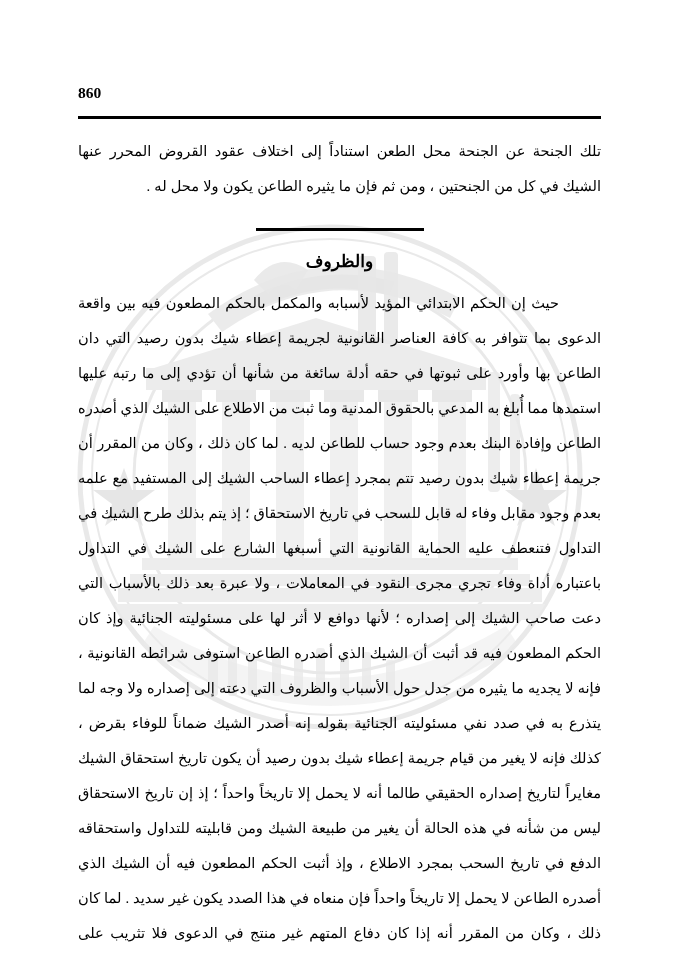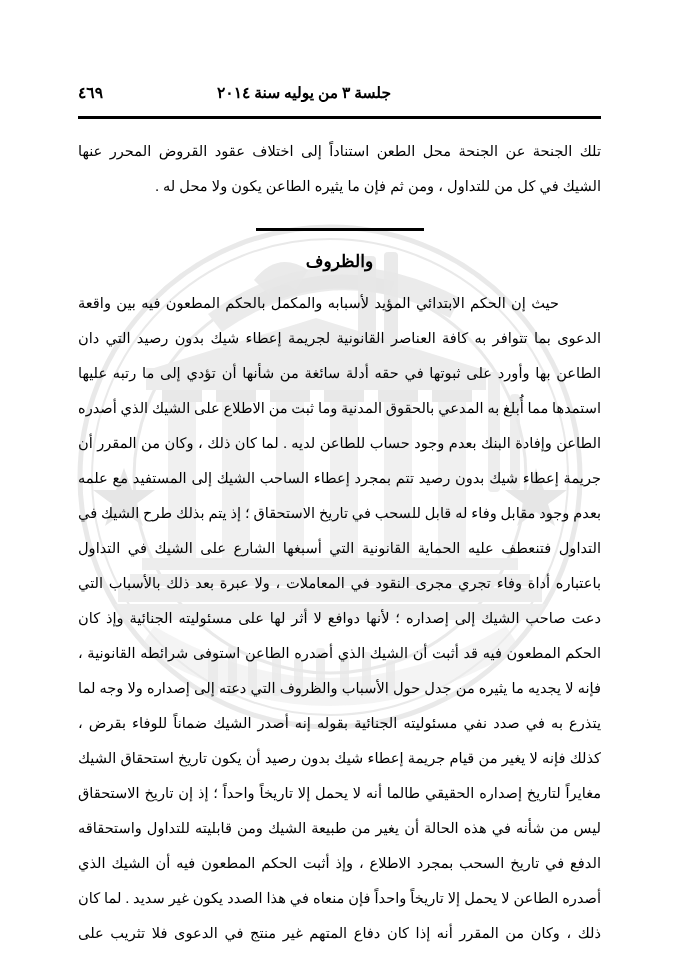--- a/index.html
+++ b/index.html
@@ -210,29 +210,28 @@
           <rect x="430" y="150" width="12" height="120" rx="4"></rect>
           <rect x="452" y="172" width="10" height="96" rx="4"></rect>
         </g>
       </g>
     </svg>
   </div>
 
   <div class="header">
     <div class="header-row">
       <div class="header-spacer"></div>
-      <div class="header-title">جلسة ٣ من يوليه سنة ٢٠١٤</div>
-      <div class="header-pageno">٤٦٩</div>
+      <div class="header-pageno">860</div>
     </div>
   </div>
   <div class="header-rule"></div>
 
   <div class="content">
 
-    <p class="para tail-line">تلك الجنحة عن الجنحة محل الطعن استناداً إلى اختلاف عقود القروض المحرر عنها الشيك في كل من للتداول ، ومن ثم فإن ما يثيره الطاعن يكون ولا محل له .</p>
+    <p class="para tail-line">تلك الجنحة عن الجنحة محل الطعن استناداً إلى اختلاف عقود القروض المحرر عنها الشيك في كل من الجنحتين ، ومن ثم فإن ما يثيره الطاعن يكون ولا محل له .</p>
 
     <div class="divider-wrap">
       <div class="divider"></div>
     </div>
 
     <div class="section-heading">والظروف</div>
 
     <p class="body-para">حيث إن الحكم الابتدائي المؤيد لأسبابه والمكمل بالحكم المطعون فيه بين واقعة الدعوى بما تتوافر به كافة العناصر القانونية لجريمة إعطاء شيك بدون رصيد التي دان الطاعن بها وأورد على ثبوتها في حقه أدلة سائغة من شأنها أن تؤدي إلى ما رتبه عليها استمدها مما أُبلغ به المدعي بالحقوق المدنية وما ثبت من الاطلاع على الشيك الذي أصدره الطاعن وإفادة البنك بعدم وجود حساب للطاعن لديه . لما كان ذلك ، وكان من المقرر أن جريمة إعطاء شيك بدون رصيد تتم بمجرد إعطاء الساحب الشيك إلى المستفيد مع علمه بعدم وجود مقابل وفاء له قابل للسحب في تاريخ الاستحقاق ؛ إذ يتم بذلك طرح الشيك في التداول فتنعطف عليه الحماية القانونية التي أسبغها الشارع على الشيك في التداول باعتباره أداة وفاء تجري مجرى النقود في المعاملات ، ولا عبرة بعد ذلك بالأسباب التي دعت صاحب الشيك إلى إصداره ؛ لأنها دوافع لا أثر لها على مسئوليته الجنائية وإذ كان الحكم المطعون فيه قد أثبت أن الشيك الذي أصدره الطاعن استوفى شرائطه القانونية ، فإنه لا يجديه ما يثيره من جدل حول الأسباب والظروف التي دعته إلى إصداره ولا وجه لما يتذرع به في صدد نفي مسئوليته الجنائية بقوله إنه أصدر الشيك ضماناً للوفاء بقرض ، كذلك فإنه لا يغير من قيام جريمة إعطاء شيك بدون رصيد أن يكون تاريخ استحقاق الشيك مغايراً لتاريخ إصداره الحقيقي طالما أنه لا يحمل إلا تاريخاً واحداً ؛ إذ إن تاريخ الاستحقاق ليس من شأنه في هذه الحالة أن يغير من طبيعة الشيك ومن قابليته للتداول واستحقاقه الدفع في تاريخ السحب بمجرد الاطلاع ، وإذ أثبت الحكم المطعون فيه أن الشيك الذي أصدره الطاعن لا يحمل إلا تاريخاً واحداً فإن منعاه في هذا الصدد يكون غير سديد . لما كان ذلك ، وكان من المقرر أنه إذا كان دفاع المتهم غير منتج في الدعوى فلا تثريب على المحكمة إن هي لم تحققه وكان دفاع الطاعن القائم على جحد الصور الضوئية لعقود القروض – سبب إصدار الشيك – وطلبه إلزام المجني عليه بتقديم أصولها للطعن عليها بالتزويــــر ، ليس من شأنه – إن صح – أن يؤثر على مسئوليته</p>
 
   </div>

